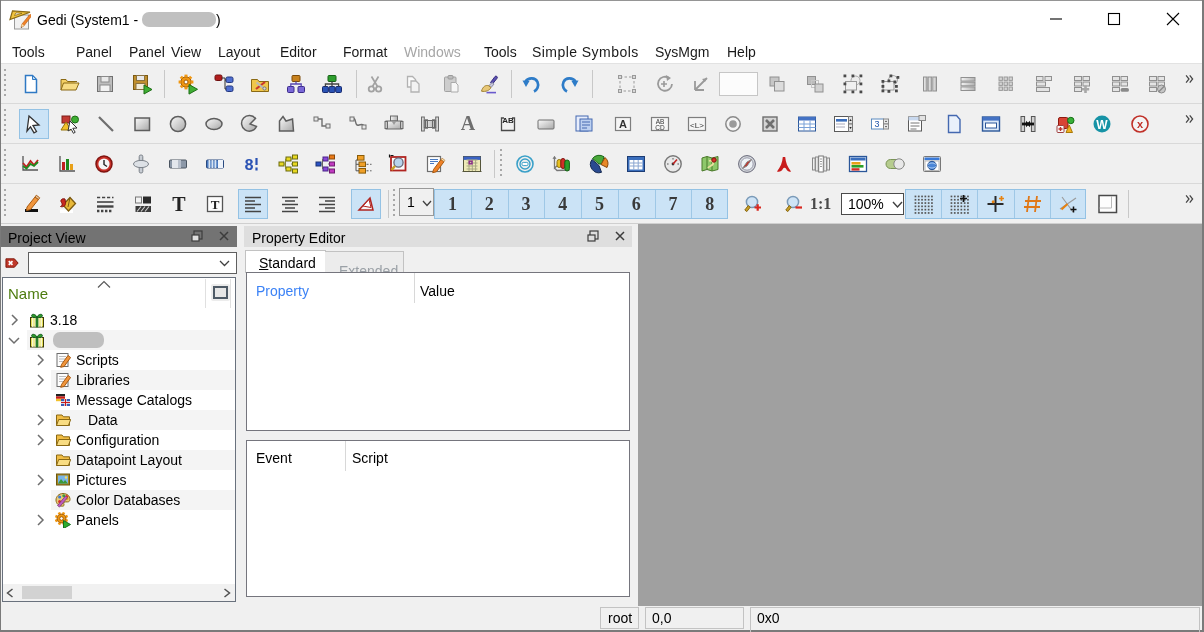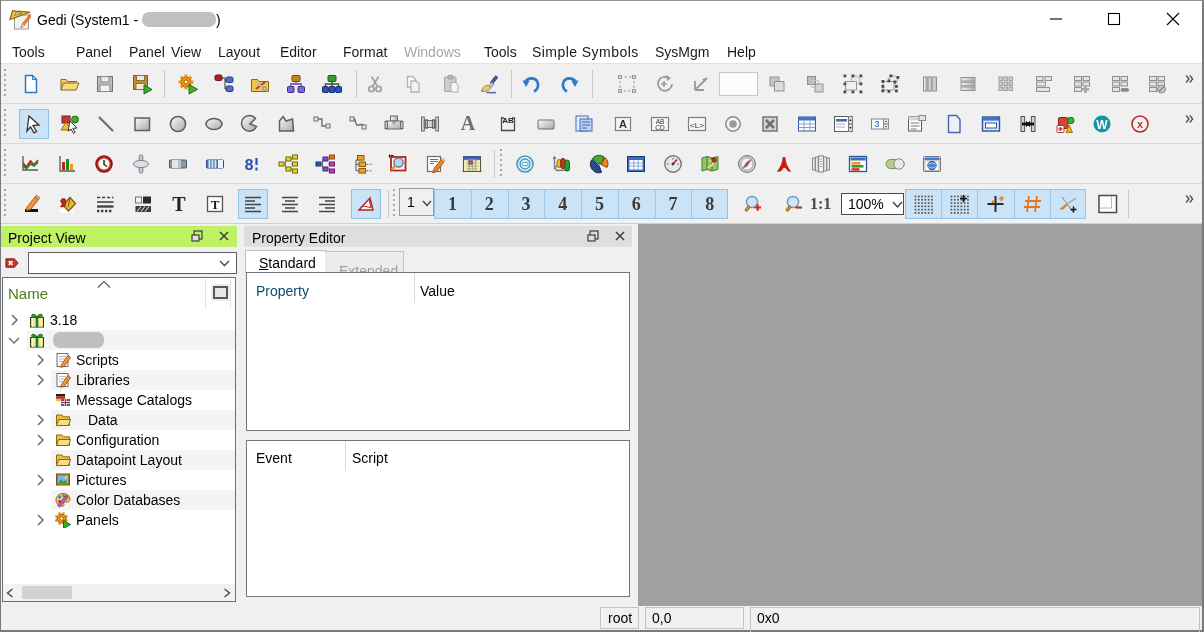--- a/index.html
+++ b/index.html
@@ -951,21 +951,21 @@
     </svg>
   </div>
 <div class="vsep" style="left:1128px;top:190px;height:28px"></div>
 <div class="ic" style="left:1178px;top:188px;width:22px;height:22px">
     <svg width="16" height="16" viewBox="0 0 22 22">
       <path d="M7 6l4 5-4 5M12 6l4 5-4 5" fill="none" stroke="#444" stroke-width="1.7"></path>
     </svg>
   </div>
 <div class="abs" style="left:1px;top:224px;width:1201px;height:382px;background:#f0f0f0"></div>
 <div class="abs" style="left:638px;top:224px;width:564px;height:382px;background:#a0a0a0"></div>
-<div class="abs" style="left:1px;top:226px;width:236px;height:21px;background:#bef264;font-size:14px;color:#000">
+<div class="abs" style="left:1px;top:226px;width:236px;height:21px;background:#737373;font-size:14px;color:#000">
     <span style="position:absolute;left:7px;top:4px">Project View</span>
   </div>
 <svg class="abs" style="left:190px;top:229px" width="14" height="14" viewBox="0 0 14 14">
     <rect x="4" y="2" width="8" height="8" fill="none" stroke="#3c3c3c" stroke-width="1.2"></rect>
     <rect x="2" y="6" width="7" height="6" fill="#dedede" stroke="#3c3c3c" stroke-width="1.2"></rect>
   </svg>
 <svg class="abs" style="left:218px;top:230px" width="12" height="12" viewBox="0 0 12 12">
     <path d="M2 2l8 8M10 2l-8 8" stroke="#3c3c3c" stroke-width="1.5"></path>
   </svg>
 <div class="abs" style="left:5px;top:256px;width:15px;height:15px">
@@ -1139,21 +1139,21 @@
 <svg class="abs" style="left:614px;top:230px" width="12" height="12" viewBox="0 0 12 12">
     <path d="M2 2l8 8M10 2l-8 8" stroke="#3c3c3c" stroke-width="1.5"></path>
   </svg>
 <div class="abs" style="left:245px;top:250px;width:81px;height:23px;background:#fff;border:1px solid #c2c2c2;border-bottom:none;font-size:14px;color:#000">
     <span style="position:absolute;left:13px;top:4px"><span style="text-decoration:underline">S</span>tandard</span>
   </div>
 <div class="abs" style="left:325px;top:251px;width:79px;height:22px;background:#ececec;border:1px solid #c2c2c2;border-bottom:none;border-left:none;font-size:14px;color:#9aa0a6">
     <span style="position:absolute;left:14px;top:11px"><span style="text-decoration:underline">E</span>xtended</span>
   </div>
 <div class="abs" style="left:246px;top:272px;width:384px;height:159px;background:#fff;border:1px solid #75757d"></div>
-<div class="abs" style="left:256px;top:283px;font-size:14px;color:#0c4a6e">Property</div>
+<div class="abs" style="left:256px;top:283px;font-size:14px;color:#3b82f6">Property</div>
 <div class="abs" style="left:420px;top:283px;font-size:14px;color:#000">Value</div>
 <div class="abs" style="left:414px;top:273px;width:1px;height:30px;background:#d8d8d8"></div>
 <div class="abs" style="left:246px;top:440px;width:384px;height:157px;background:#fff;border:1px solid #75757d"></div>
 <div class="abs" style="left:256px;top:450px;font-size:14px;color:#000">Event</div>
 <div class="abs" style="left:352px;top:450px;font-size:14px;color:#000">Script</div>
 <div class="abs" style="left:345px;top:441px;width:1px;height:30px;background:#d8d8d8"></div>
 <div class="abs" style="left:1px;top:606px;width:1201px;height:24px;background:#f0f0f0"></div>
 <div class="fld" style="left:600px;top:607px;width:39px;height:22px">
     <span style="position:absolute;left:7px;top:2px">root</span>
   </div>

